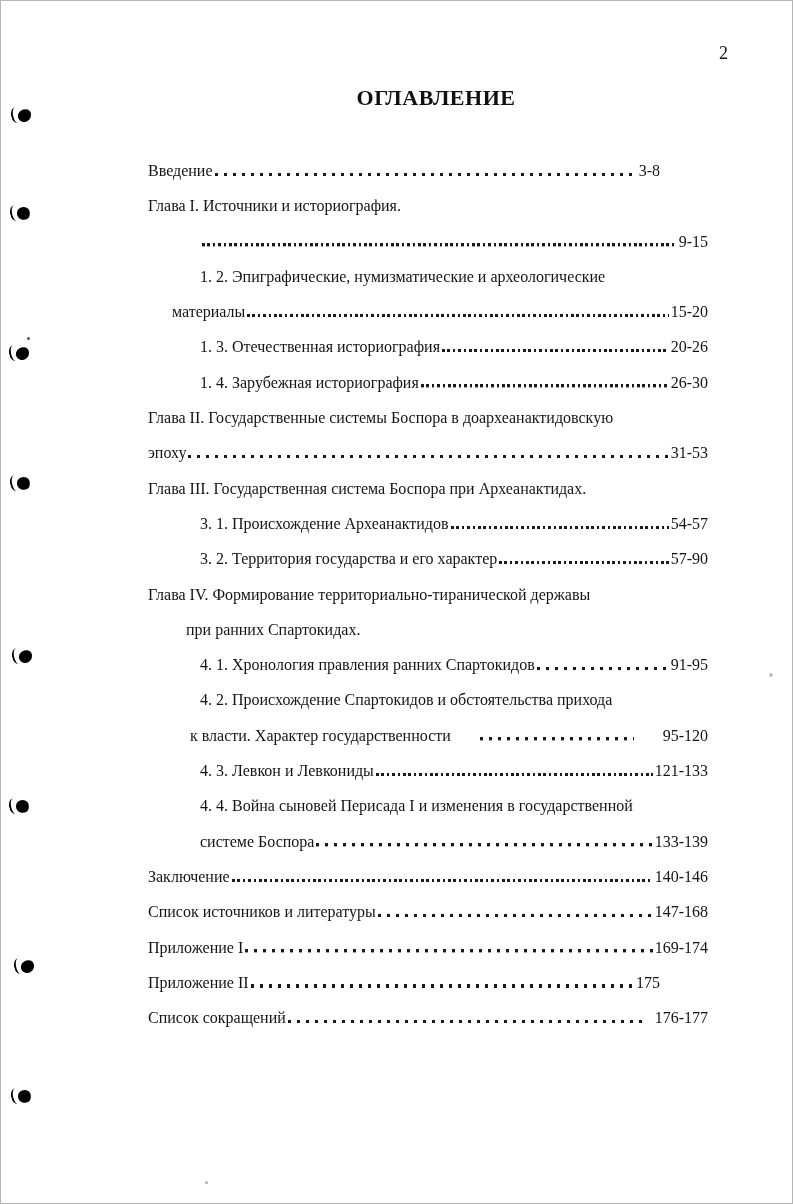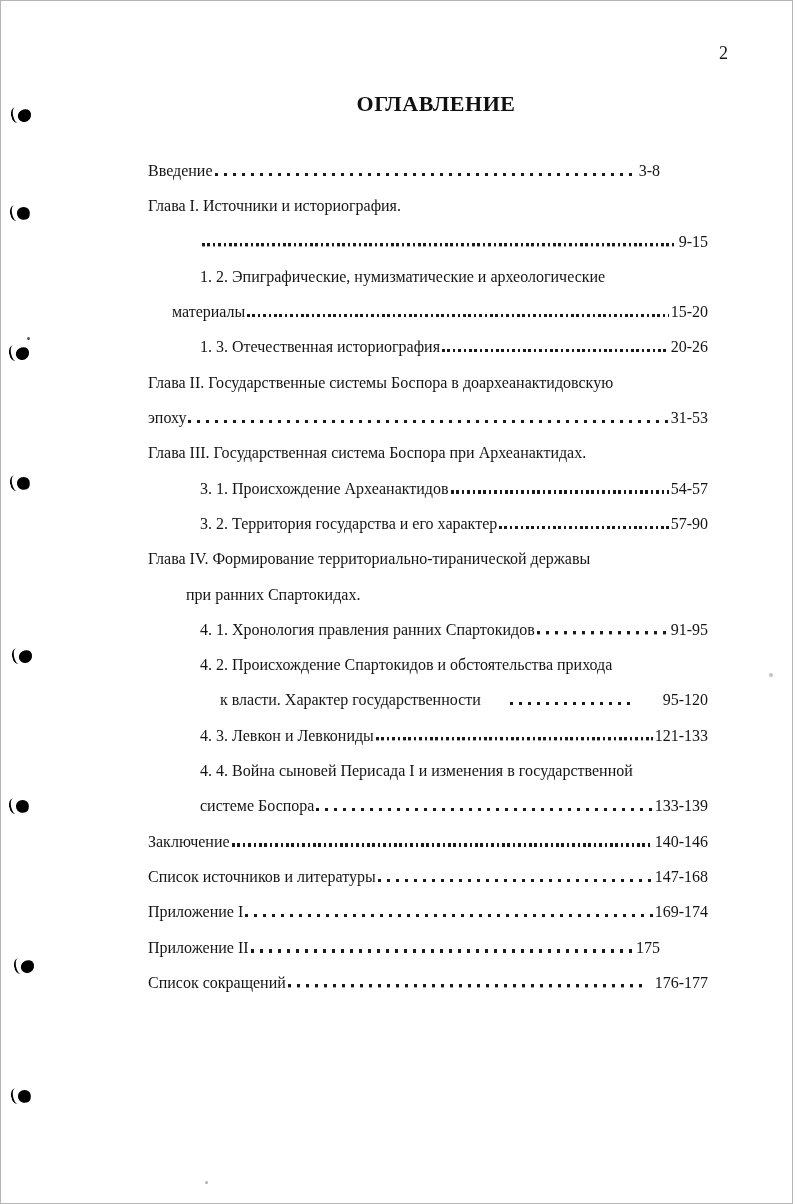--- a/index.html
+++ b/index.html
@@ -16,21 +16,21 @@
     width: 793px; height: 1204px;
     border: 1px solid #b5b5b5;
     box-sizing: border-box;
     background: #fff;
   }
   .page-number {
     position: absolute; top: 42px; left: 718px;
     font-size: 18px; color: #161616;
   }
   .doc-title {
-    position: absolute; top: 90px; left: 147px; width: 560px;
+    position: absolute; top: 84px; left: 147px; width: 560px;
     padding-left: 16px; box-sizing: border-box;
     text-align: center;
     font-size: 22px; font-weight: bold; letter-spacing: 0.5px;
     color: #101010;
   }
   .toc {
     position: absolute; top: 152px; left: 147px; width: 560px;
   }
   .row {
     display: flex;
@@ -52,21 +52,21 @@
     background-image: repeating-linear-gradient(90deg, #1a1a1a 0 2.6px, transparent 2.6px 5.4px);
   }
   .dots.sparse {
     background-image: repeating-linear-gradient(90deg, #1a1a1a 0 2.8px, transparent 2.8px 9px);
   }
   
   .i0 { margin-left: 0; }
   .i1 { margin-left: 24px; }  
   .i2 { margin-left: 38px; }  
   .i3 { margin-left: 52px; }  
-  .i4 { margin-left: 72px; gap: 27px; }  
+  .i4 { margin-left: 42px; gap: 27px; }  
   .i5 { }  
   .short48 { padding-right: 48px; } 
   .gap .pg { margin-left: 8px; text-align: right; }    
 
   
   .blot { position: absolute; width: 24px; height: 20px; }
   .blot .arc {
     position: absolute; left: 0; top: 1px; width: 9px; height: 16px;
     border-left: 2.5px solid #000;
     border-radius: 50% / 50%;
@@ -119,20 +119,25 @@
       <span class="dots dense"></span>
       <span class="pg">15-20</span>
     </div>
 
     <div class="row i3">
       <span class="lbl">1. 3. Отечественная историография</span>
       <span class="dots dense"></span>
       <span class="pg">20-26</span>
     </div>
 
+    <div class="row i3">
+      <span class="lbl">1. 4. Зарубежная историография</span>
+      <span class="dots dense"></span>
+      <span class="pg">26-30</span>
+    </div>
 
     <div class="row i0">
       <span class="lbl">Глава II. Государственные системы Боспора в доархеанактидовскую</span>
     </div>
 
     <div class="row i5">
       <span class="lbl">эпоху</span>
       <span class="dots sparse"></span>
       <span class="pg">31-53</span>
     </div>

